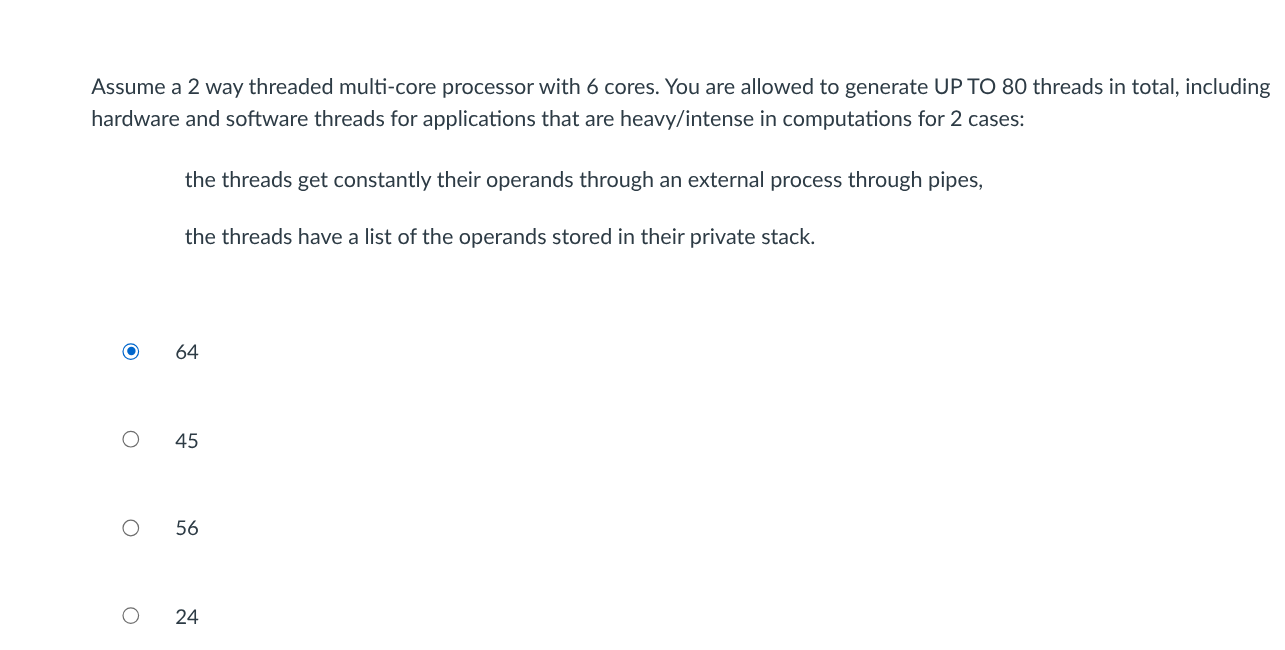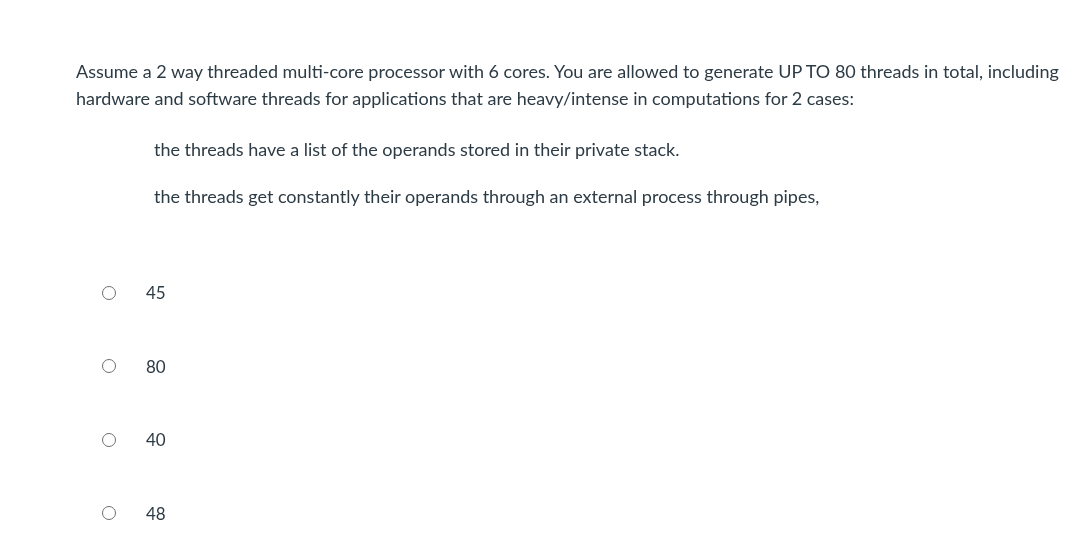--- a/index.html
+++ b/index.html
@@ -67,33 +67,41 @@
       font-size: 17px;
       color: #2d3b45;
     }
   </style>
 </head>
 <body>
 
 <div class="question-text">
   <p>Assume a 2 way threaded multi-core processor with 6 cores. You are allowed to generate UP TO 80 threads in total, including hardware and software threads for applications that are heavy/intense in computations for 2 cases:</p>
   <div class="indented-list">
+    <p>the threads get constantly their operands through an external process through pipes,</p>
     <p>the threads have a list of the operands stored in their private stack.</p>
-    <p>the threads get constantly their operands through an external process through pipes,</p>
   </div>
 </div>
 
 <div class="options">
+  <div class="option-row">
+    <span class="radio selected"></span>
+    <span class="option-label">64</span>
+  </div>
   <div class="option-row">
     <span class="radio"></span>
     <span class="option-label">45</span>
   </div>
   <div class="option-row">
     <span class="radio"></span>
-    <span class="option-label">80</span>
+    <span class="option-label">56</span>
+  </div>
+  <div class="option-row">
+    <span class="radio"></span>
+    <span class="option-label">24</span>
   </div>
   <div class="option-row">
     <span class="radio"></span>
     <span class="option-label">40</span>
   </div>
   <div class="option-row">
     <span class="radio"></span>
     <span class="option-label">48</span>
   </div>
 </div>

